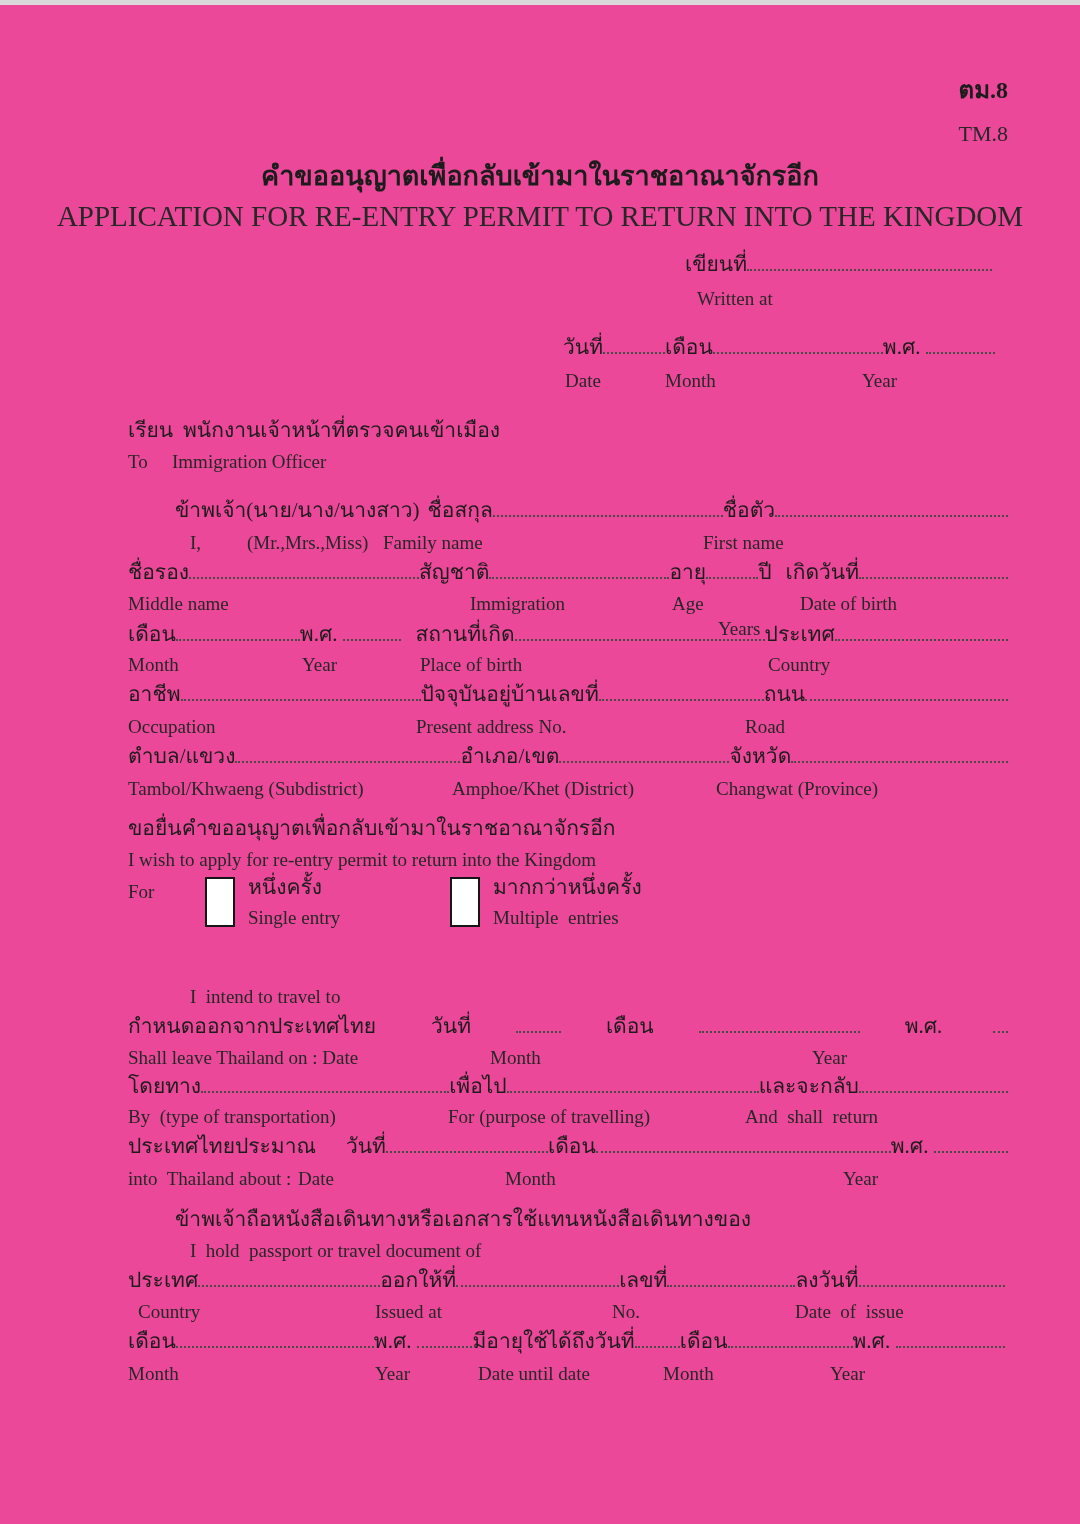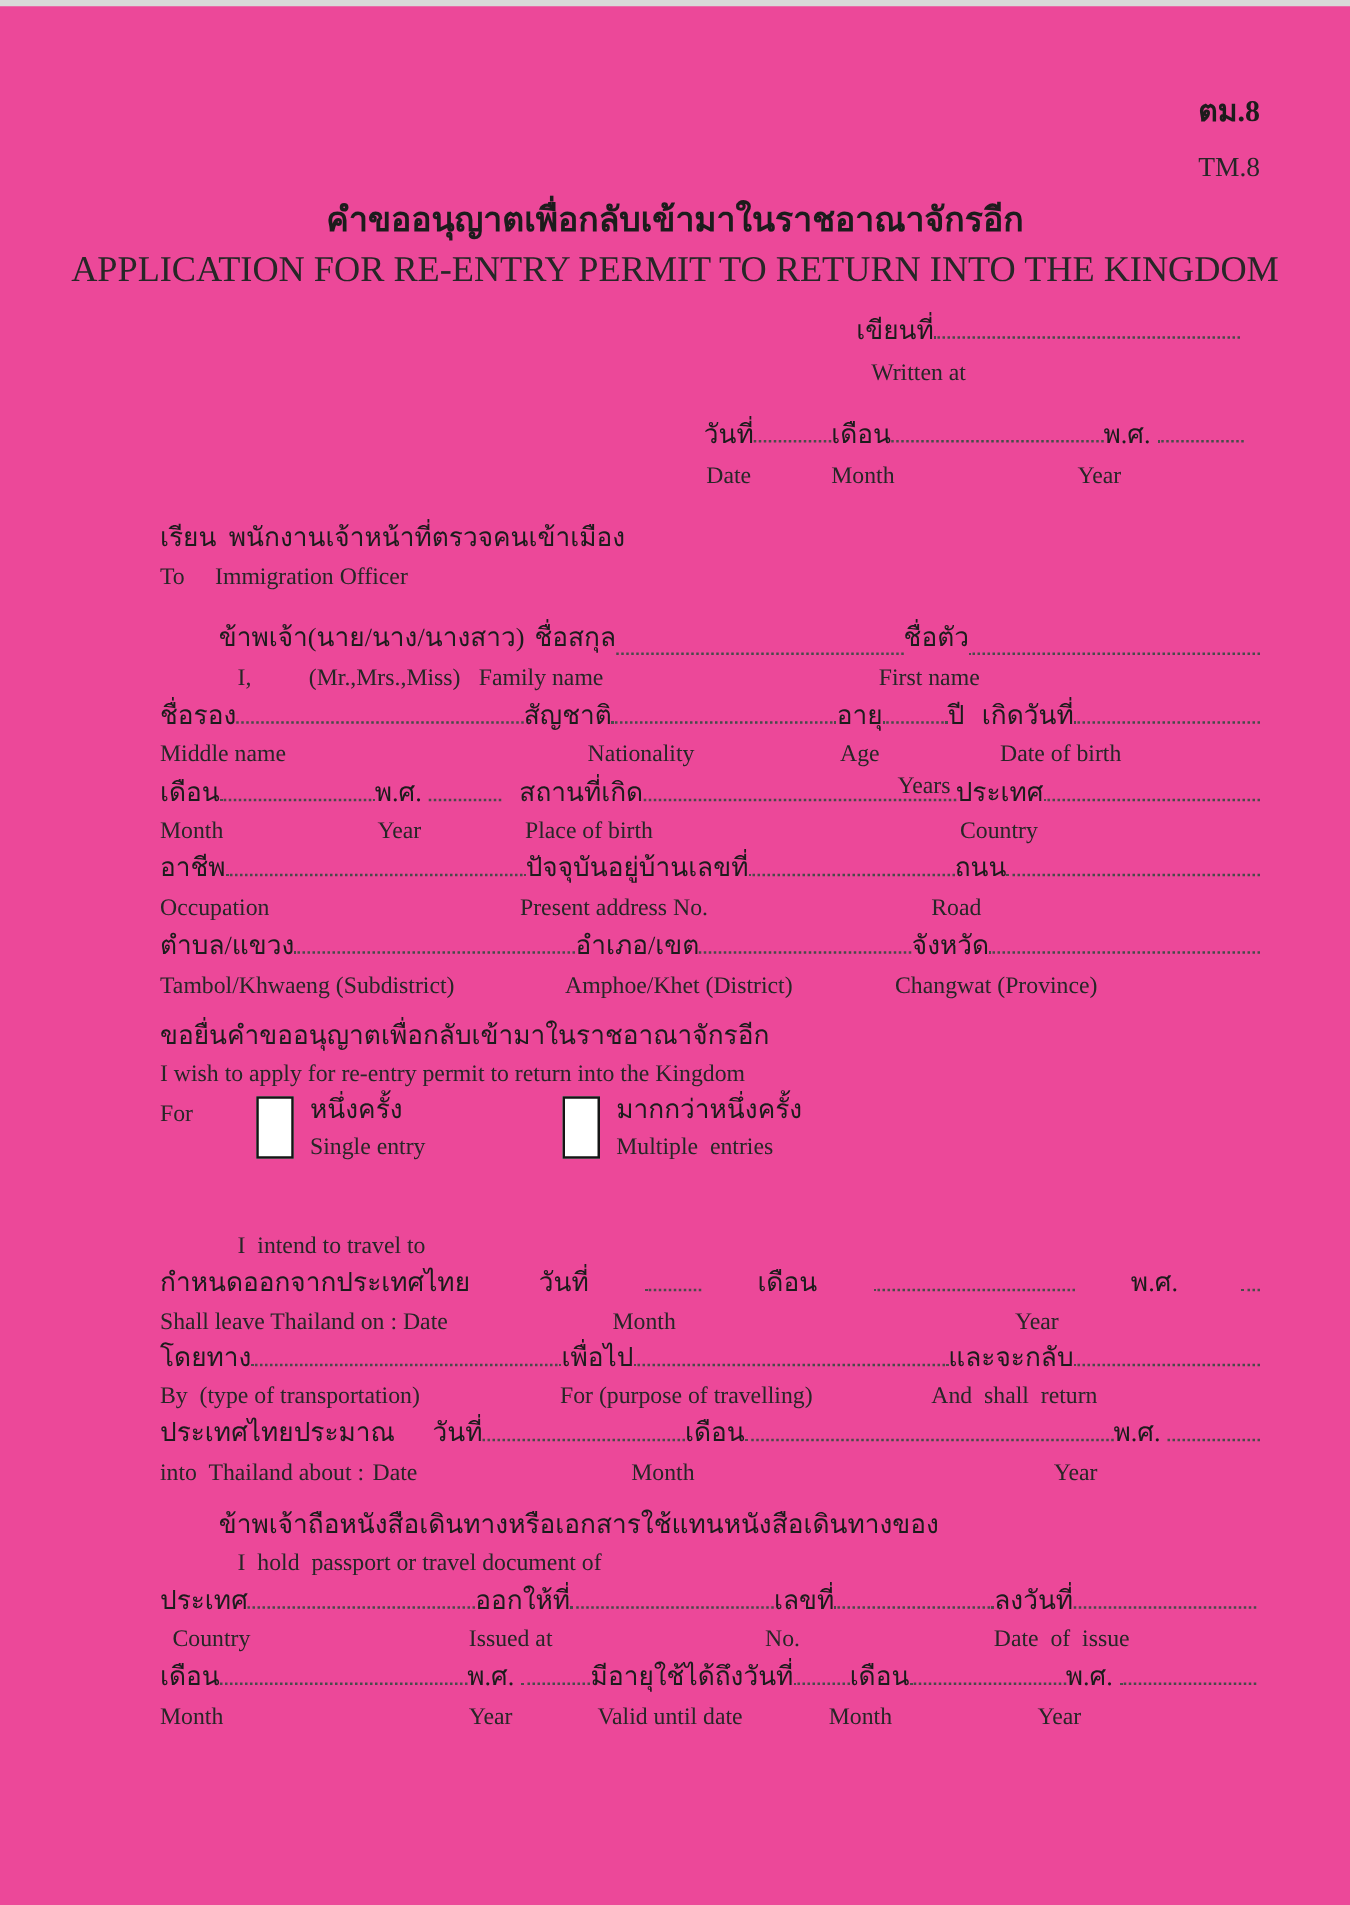--- a/index.html
+++ b/index.html
@@ -50,21 +50,21 @@
   </div>
   <div class="abs e" style="left:565px; top:369px;">Date</div>
   <div class="abs e" style="left:665px; top:369px;">Month</div>
   <div class="abs e" style="left:862px; top:369px;">Year</div>
 
   <div class="abs t" style="left:128px; top:416px;">เรียน</div>
   <div class="abs t" style="left:183px; top:416px;">พนักงานเจ้าหน้าที่ตรวจคนเข้าเมือง</div>
   <div class="abs e" style="left:128px; top:450px;">To</div>
   <div class="abs e" style="left:172px; top:450px;">Immigration Officer</div>
 
-  <div class="line" style="left:175px; top:496px; width:833px;align-items:flex-end;">
+  <div class="line" style="left:175px; top:496px; width:833px;">
     <span class="t" style="margin-right:8px;">ข้าพเจ้า(นาย/นาง/นางสาว)</span>
     <span class="t">ชื่อสกุล</span>
     <span class="dots" style="width:230px;"></span>
     <span class="t">ชื่อตัว</span>
     <span class="dots grow"></span>
   </div>
   <div class="abs e" style="left:190px; top:531px;">I,</div>
   <div class="abs e" style="left:247px; top:531px;">(Mr.,Mrs.,Miss)</div>
   <div class="abs e" style="left:383px; top:531px;">Family name</div>
   <div class="abs e" style="left:703px; top:531px;">First name</div>
@@ -74,21 +74,21 @@
     <span class="dots" style="width:230px;"></span>
     <span class="t">สัญชาติ</span>
     <span class="dots" style="width:180px;"></span>
     <span class="t">อายุ</span>
     <span class="dots" style="width:52px;"></span>
     <span class="t" style="margin-right:14px;">ปี</span>
     <span class="t">เกิดวันที่</span>
     <span class="dots grow"></span>
   </div>
   <div class="abs e" style="left:128px; top:592px;">Middle name</div>
-  <div class="abs e" style="left:470px; top:592px;">Nationality</div>
+  <div class="abs e" style="left:470px; top:592px;">Immigration</div>
   <div class="abs e" style="left:672px; top:592px;">Age</div>
   <div class="abs e" style="left:718px; top:617px;">Years</div>
   <div class="abs e" style="left:800px; top:592px;">Date of birth</div>
 
   <div class="line" style="left:128px; top:620px; width:880px;">
     <span class="t">เดือน</span>
     <span class="dots" style="width:124px;"></span>
     <span class="t" style="margin-right:6px;">พ.ศ.</span>
     <span class="dots" style="width:58px;"></span>
     <span class="t" style="margin-left:14px;">สถานที่เกิด</span>
@@ -202,16 +202,16 @@
     <span class="dots" style="width:55px;"></span>
     <span class="t">มีอายุใช้ได้ถึงวันที่</span>
     <span class="dots" style="width:45px;"></span>
     <span class="t">เดือน</span>
     <span class="dots" style="width:125px;"></span>
     <span class="t" style="margin-right:6px;">พ.ศ.</span>
     <span class="dots grow"></span>
   </div>
   <div class="abs e" style="left:128px; top:1362px;">Month</div>
   <div class="abs e" style="left:375px; top:1362px;">Year</div>
-  <div class="abs e" style="left:478px; top:1362px;">Valid until date</div>
+  <div class="abs e" style="left:478px; top:1362px;">Date until date</div>
   <div class="abs e" style="left:663px; top:1362px;">Month</div>
   <div class="abs e" style="left:830px; top:1362px;">Year</div>
 </div>
 
 </body></html>

